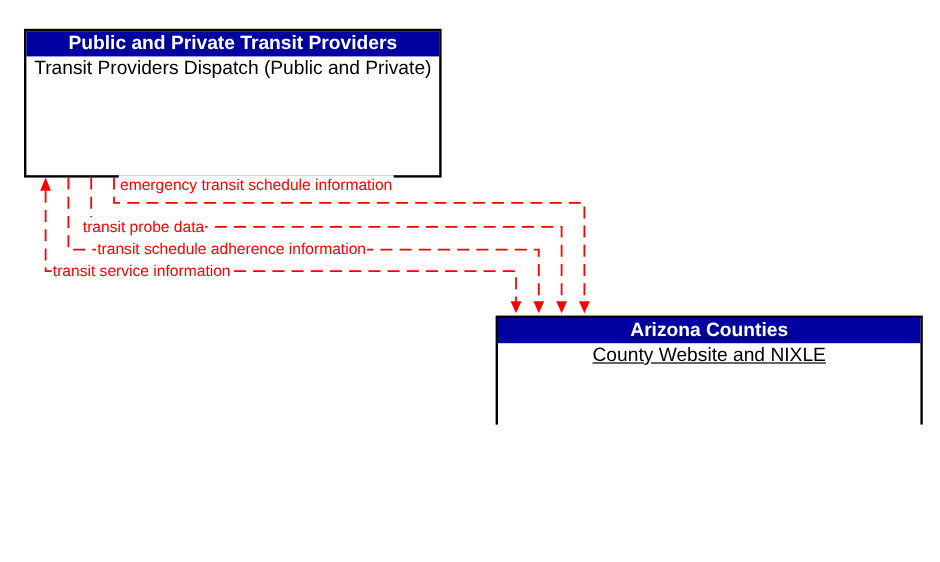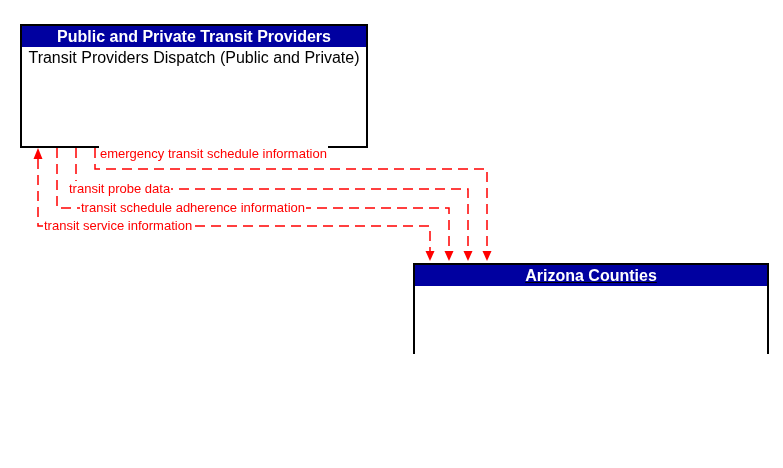--- a/index.html
+++ b/index.html
@@ -108,20 +108,21 @@
     </g>
   </svg>
 
   <div class="entity-box box-source">
     <div class="box-header">Public and Private Transit Providers</div>
     <div class="box-body">Transit Providers Dispatch (Public and Private)</div>
   </div>
 
   <div class="entity-box box-target">
     <div class="box-header">Arizona Counties</div>
+    <div class="box-body">County Website and NIXLE</div>
   </div>
 
   <div class="flow-label label-1">emergency transit schedule information</div>
   <div class="flow-label label-2">transit probe data</div>
   <div class="flow-label label-3">transit schedule adherence information</div>
   <div class="flow-label label-4">transit service information</div>
 
   <div class="legend-label">Arizona</div>
 
 </div>

